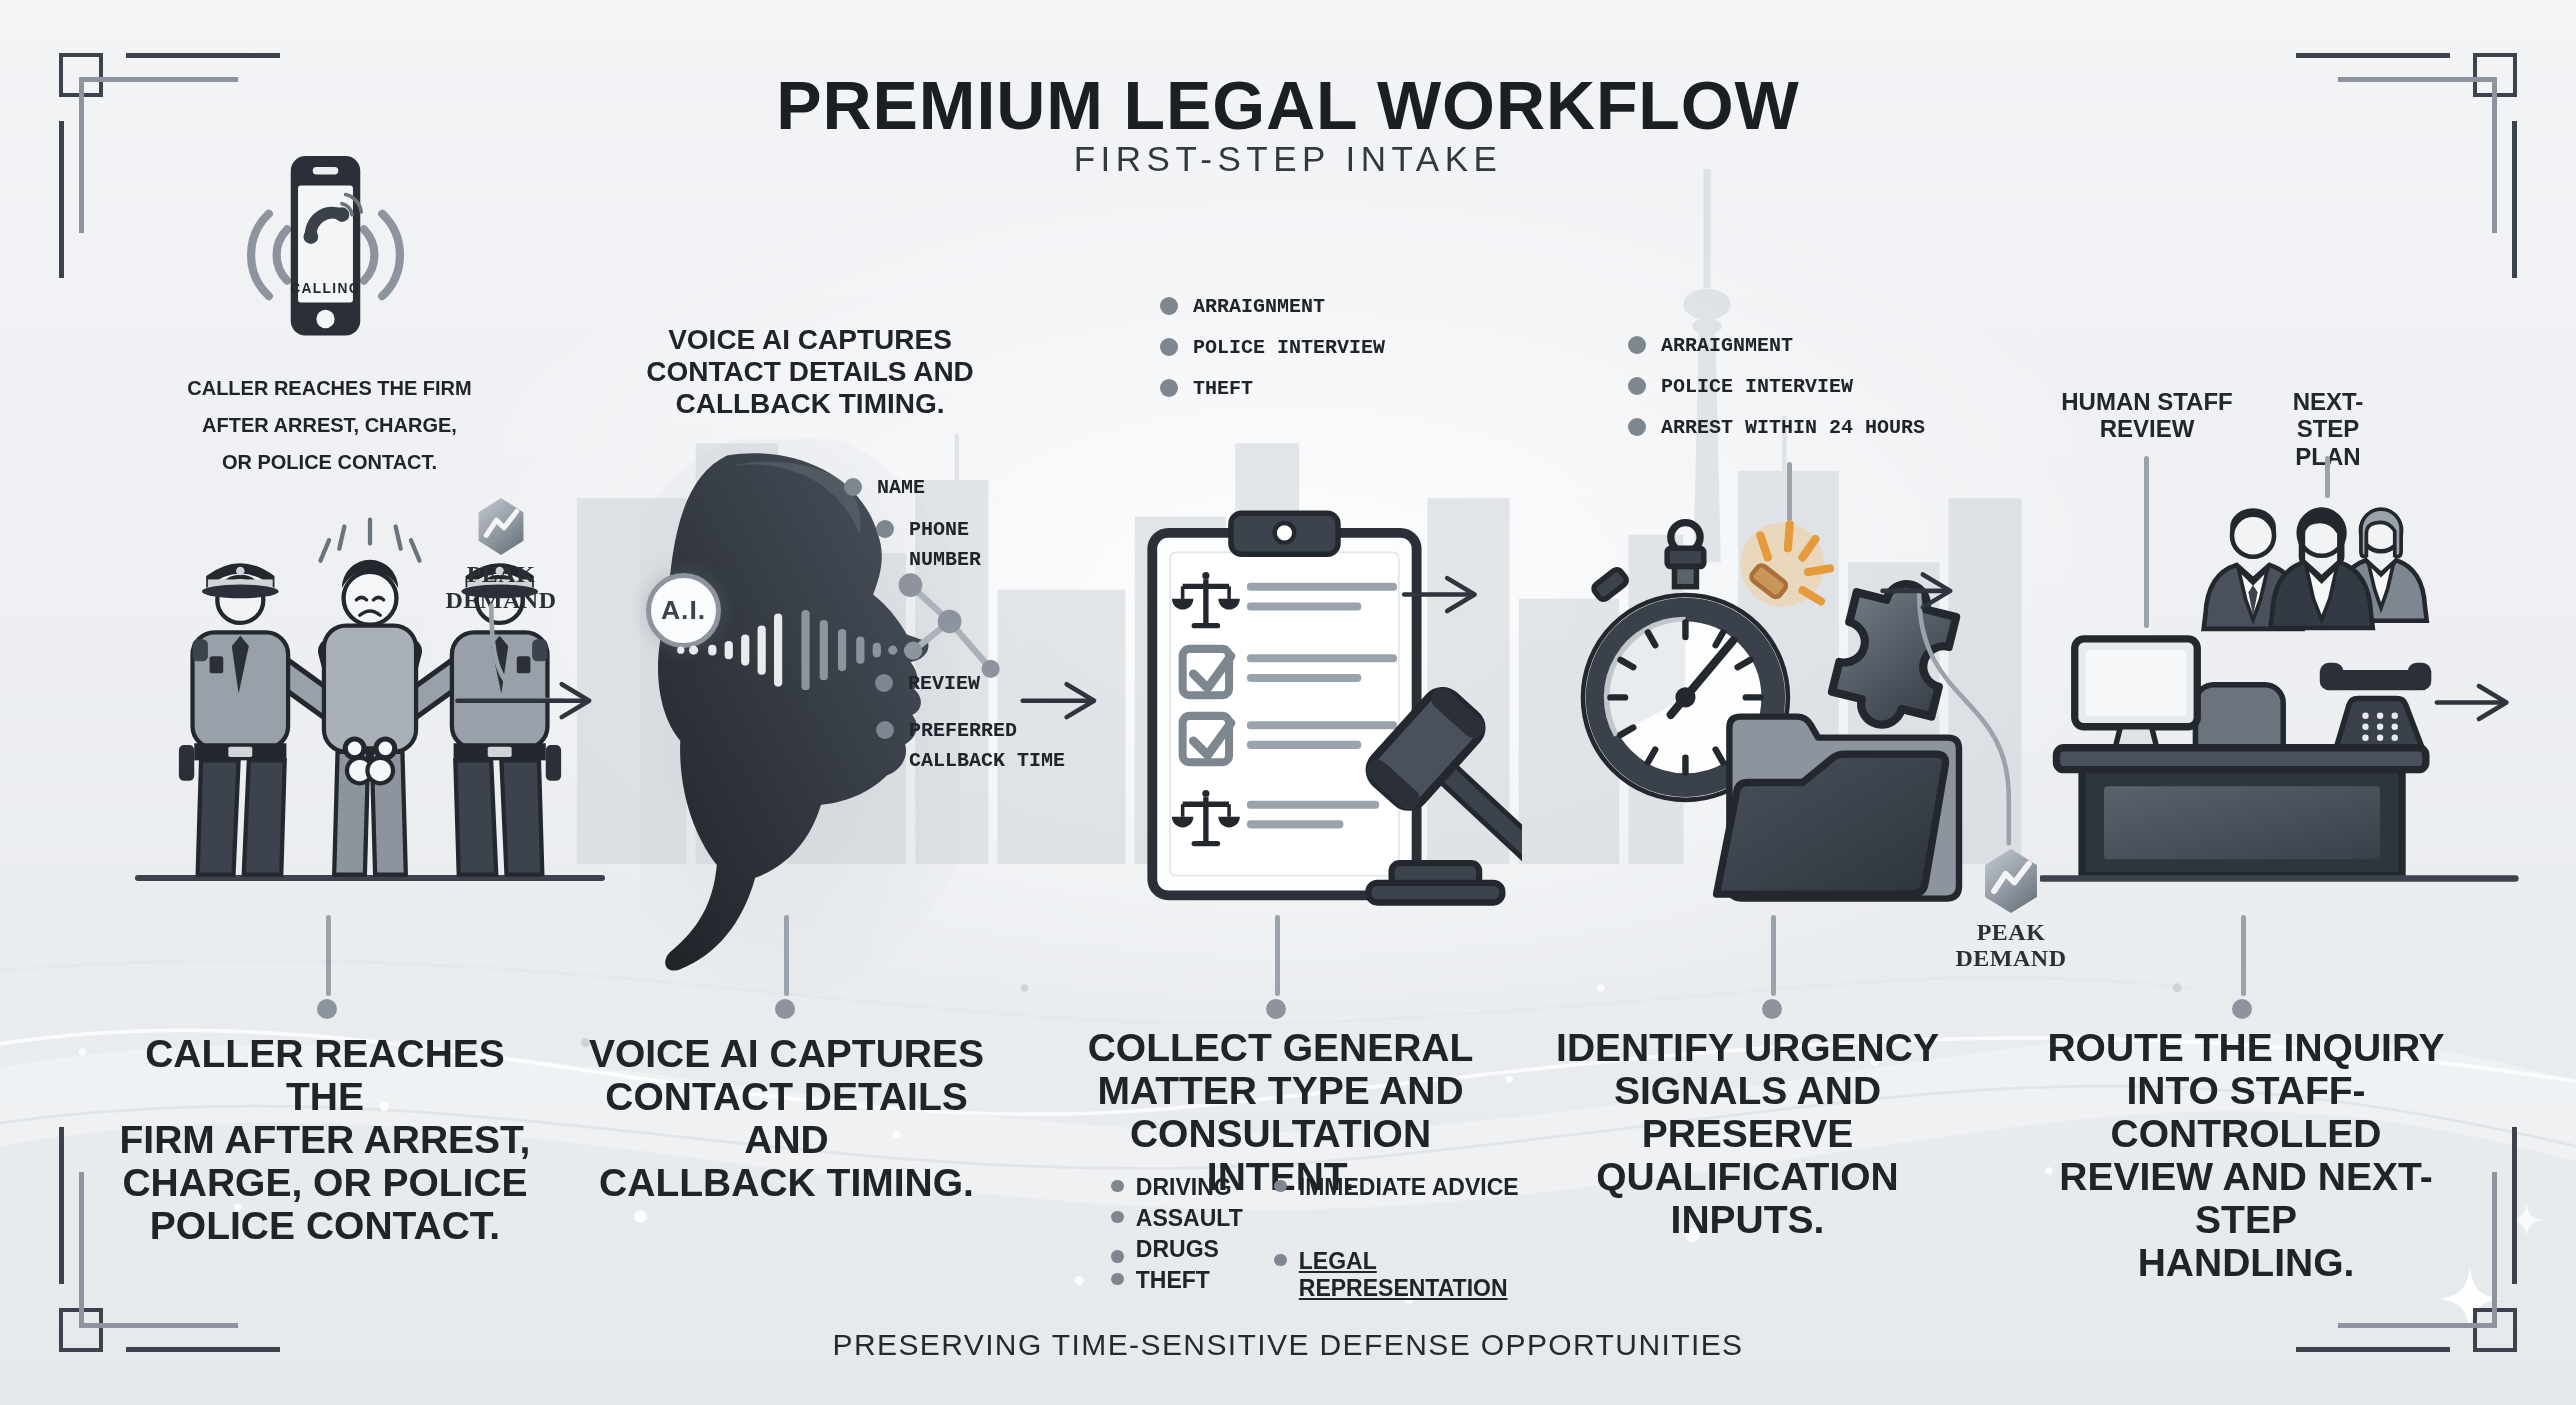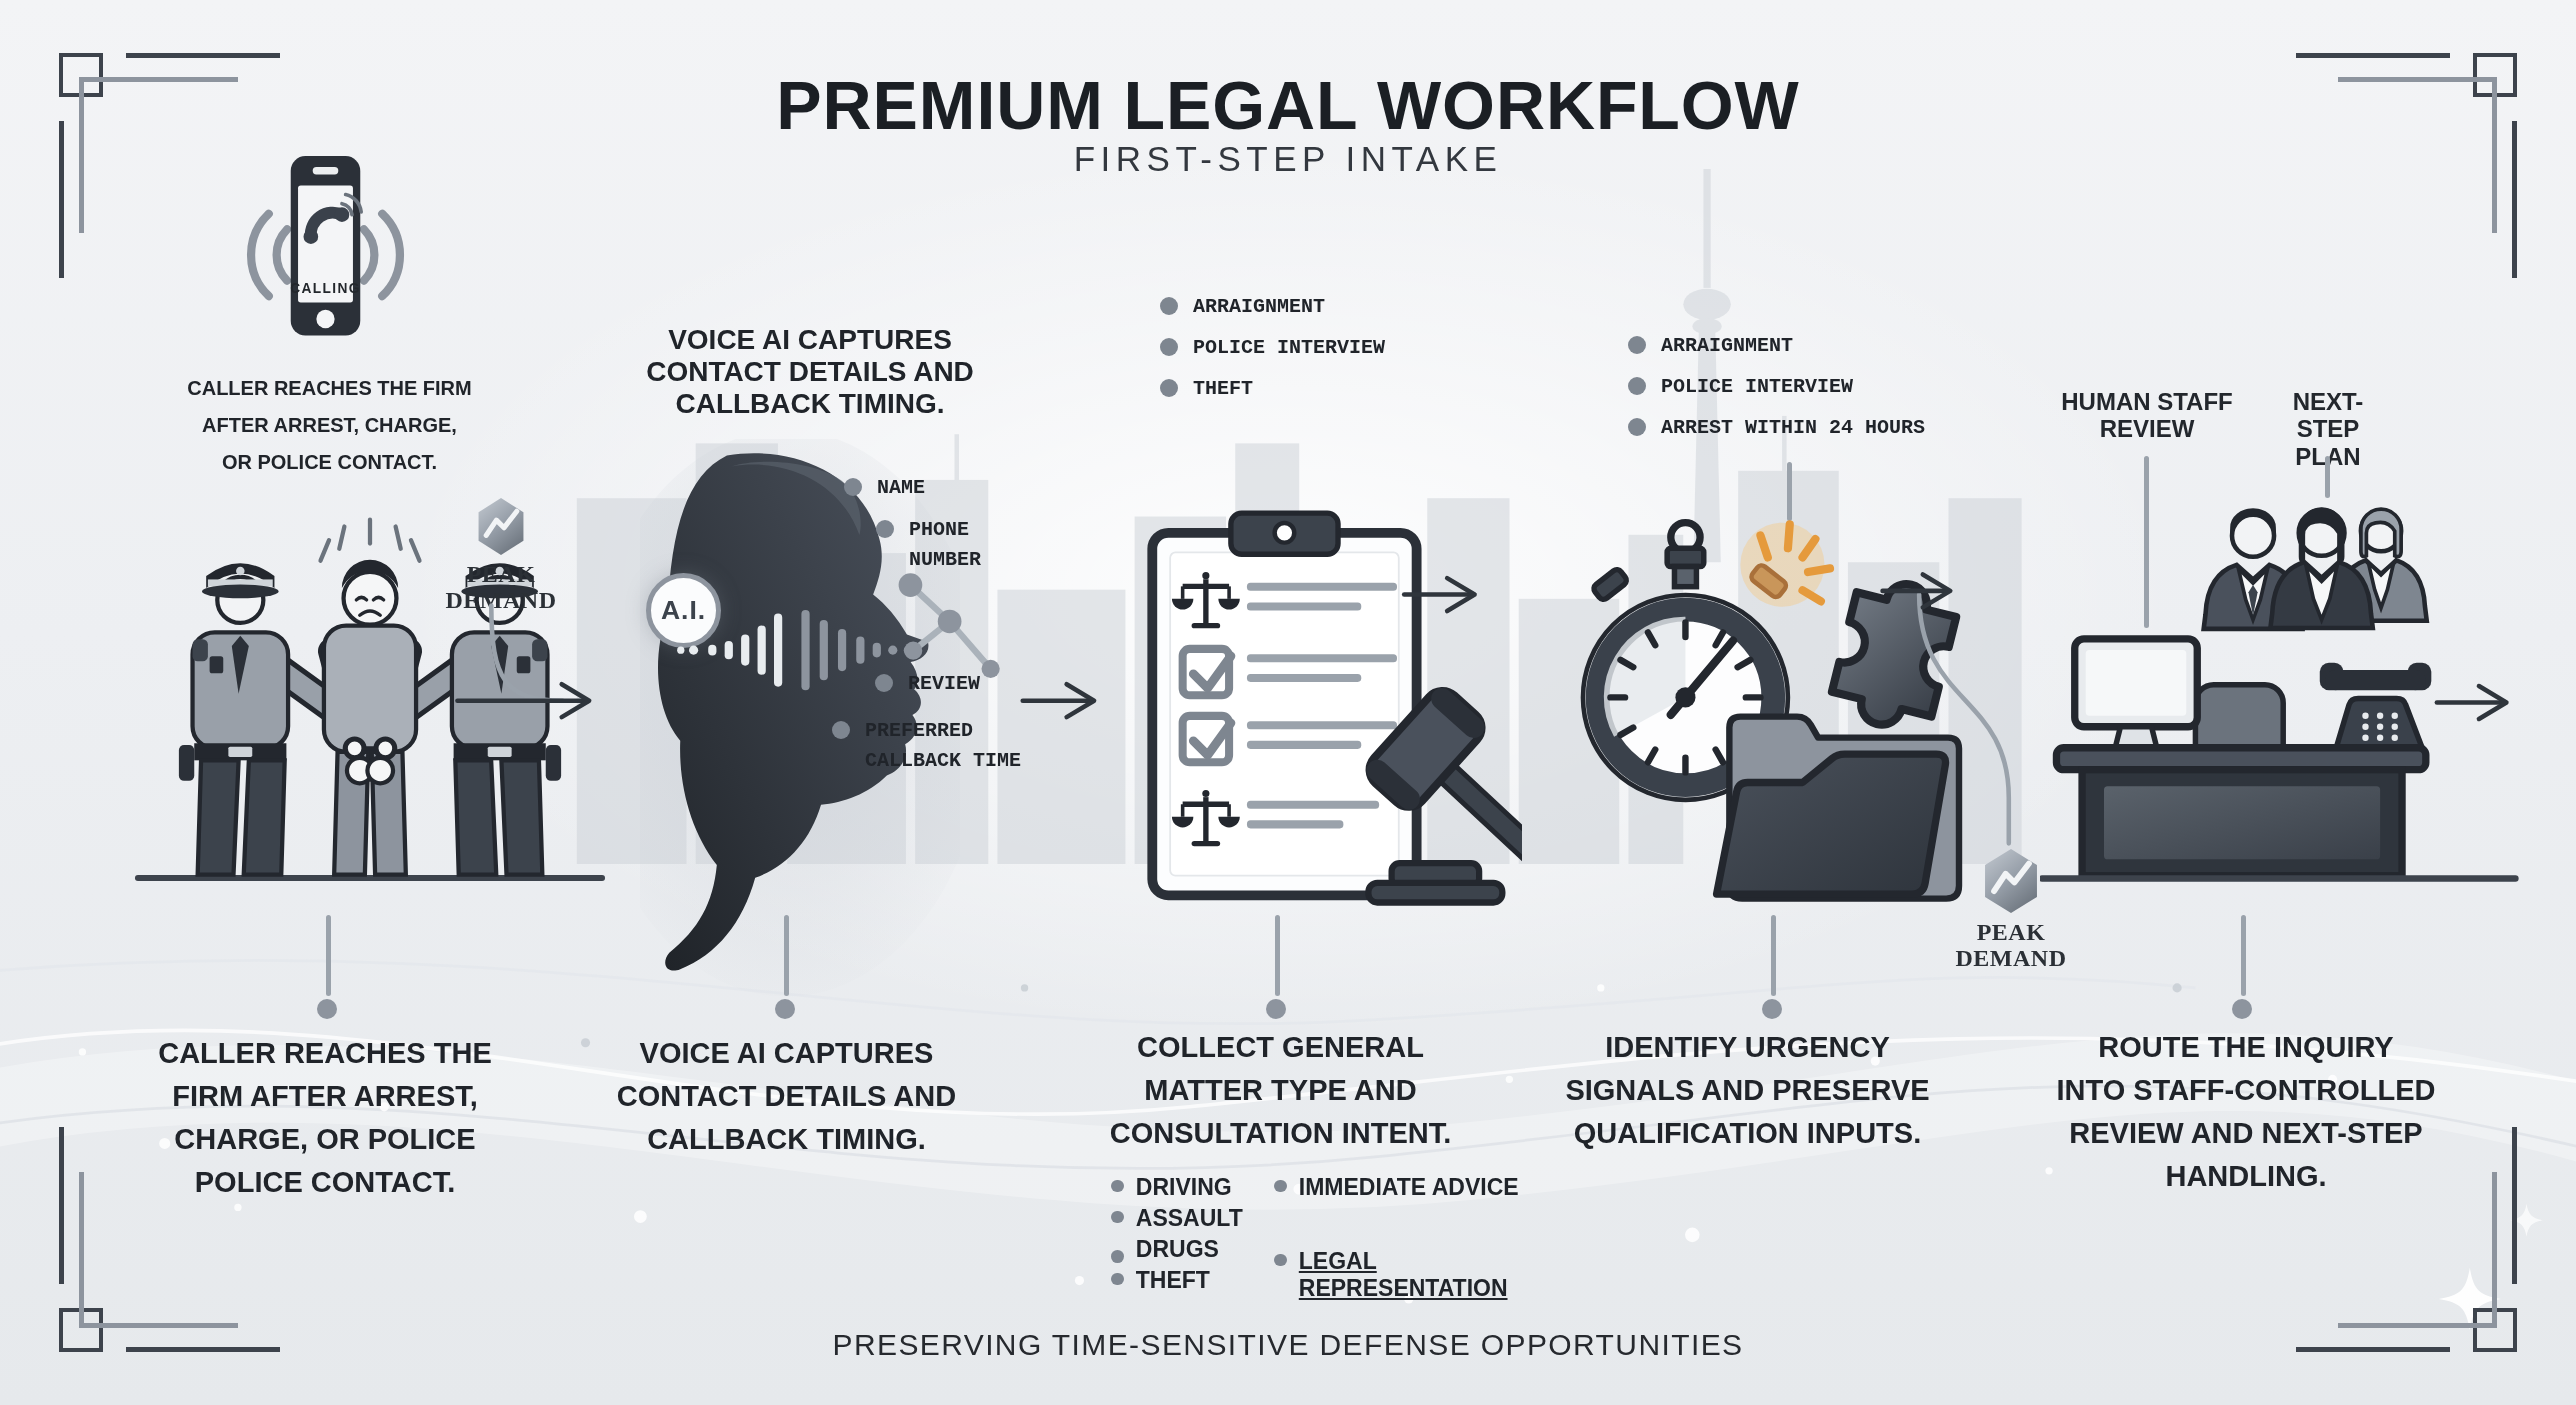--- a/index.html
+++ b/index.html
@@ -8,21 +8,21 @@
             background:
               radial-gradient(ellipse 1281px 640px at 50% 42%, rgba(255,255,255,.9), rgba(255,255,255,0) 70%),
               linear-gradient(180deg,#f3f4f6 0%,#edeff2 45%,#e6e9ec 100%);
             color:#22262c; }
   .pre { white-space:pre-line; }
   .abs { position:absolute; }
   .h   { position:absolute; font-weight:bold; color:#20242a; text-align:center; }
   .h1  { font-size:20px; line-height:37px; }
   .h2  { font-size:28px; line-height:32px; }
   .cap { position:absolute; font-weight:bold; color:#20242a; text-align:center;
-         font-size:29px; line-height:43px; }
+         font-size:39px; line-height:43px; }
   .lab { position:absolute; font-weight:bold; color:#23272d; text-align:center;
          font-size:24px; line-height:27.4px; }
   .title { position:absolute; left:0; right:0; top:66px; text-align:center;
            font-size:68px; font-weight:bold; letter-spacing:0.9px; color:#1b1f24; }
   .subtitle { position:absolute; left:0; right:0; top:139px; text-align:center;
               font-size:35px; letter-spacing:5.5px; color:#33383f; }
   .footer { position:absolute; left:0; right:0; top:1328px; text-align:center;
             font-size:30px; letter-spacing:1.4px; color:#26292e; }
   .brow { position:absolute; display:flex; gap:14.6px; align-items:flex-start; }
   .bdot { width:18.3px; height:18.3px; border-radius:50%; background:#7e8690; margin-top:4.6px; flex:none; }
@@ -315,21 +315,21 @@
   </div>
   <div class="brow" style="left:876px; top:515px;">
     <div class="bdot"></div>
     <div class="blabel pre">PHONE
 NUMBER</div>
   </div>
   <div class="brow" style="left:875px; top:669px;">
     <div class="bdot"></div>
     <div class="blabel pre">REVIEW</div>
   </div>
-  <div class="brow" style="left:832px; top:716px;justify-content:space-between;">
+  <div class="brow" style="left:876px; top:716px;justify-content:space-between;">
     <div class="bdot"></div>
     <div class="blabel pre">PREFERRED
 CALLBACK TIME</div>
   </div>
 
   <div class="vline" style="left:784px; top:915px; height:81px;"></div>
   <div class="cdot" style="left:775px; top:999px;"></div>
   <div class="cap pre" style="left:585px; top:1032px; width:403px;">VOICE AI CAPTURES
 CONTACT DETAILS AND
 CALLBACK TIMING.</div>

